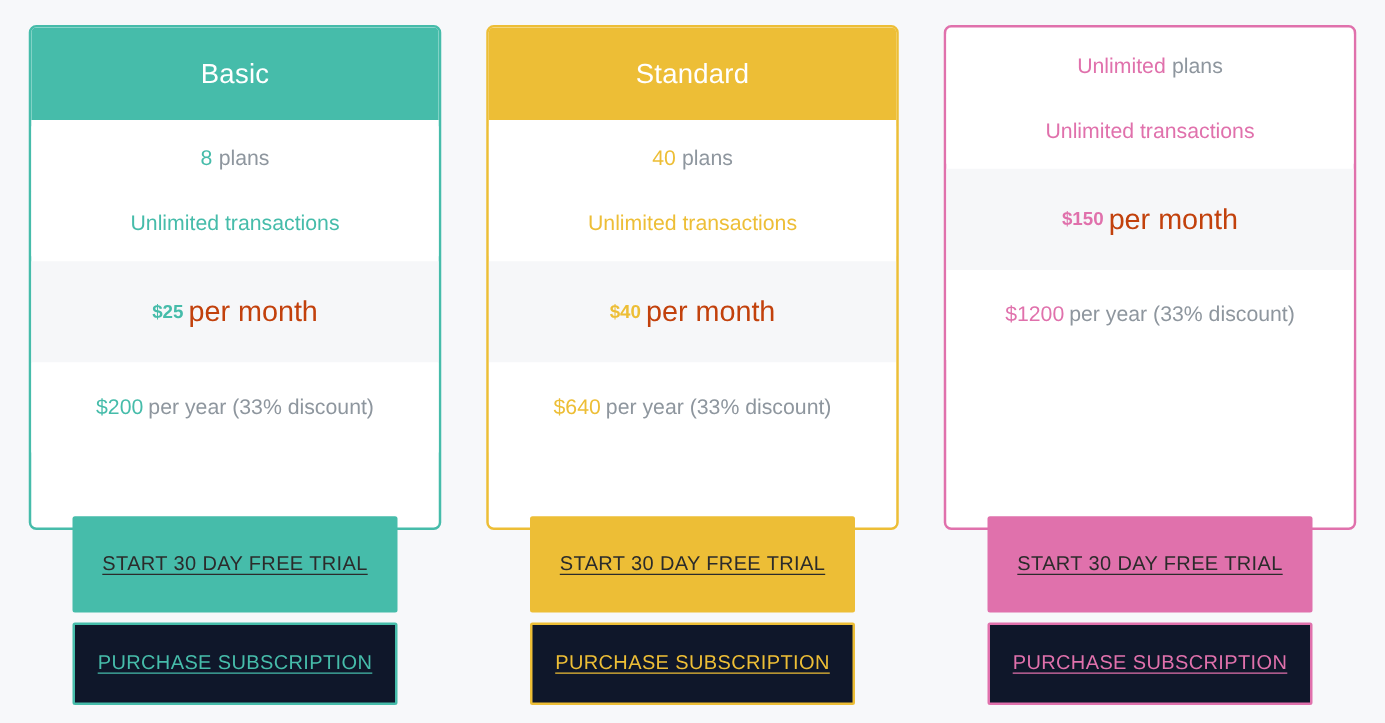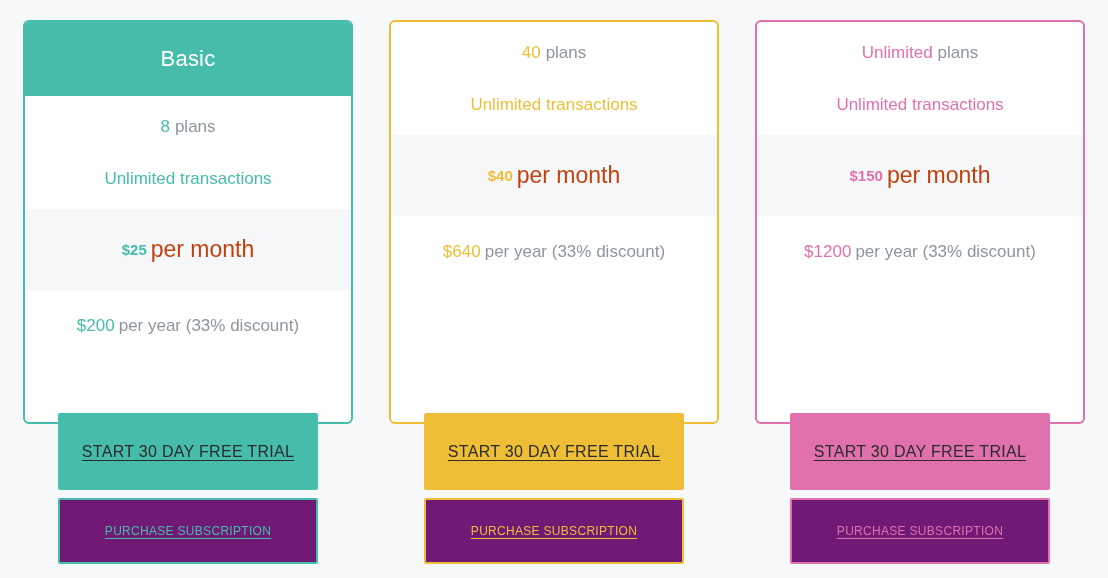--- a/index.html
+++ b/index.html
@@ -145,26 +145,26 @@
     z-index: 5;
   }
 
   
   .purchase-button {
     position: absolute;
     left: 35px;
     top: 478px;
     width: 260px;
     height: 66px;
-    background: #701a75;
+    background: #0f172a;
     border: 2px solid var(--accent);
     border-radius: 2px;
     color: var(--accent);
     font-family: "Liberation Sans", sans-serif;
-    font-size: 12px;
+    font-size: 16px;
     letter-spacing: 0.3px;
     text-decoration: underline;
     text-underline-offset: 3px;
     cursor: pointer;
     display: flex;
     align-items: center;
     justify-content: center;
   }
 </style>
 </head>
@@ -194,20 +194,23 @@
           <span class="yearly-note">per year (33% discount)</span>
         </div>
       </div>
     </div>
     <button class="trial-button">START 30 DAY FREE TRIAL</button>
     <button class="purchase-button">PURCHASE SUBSCRIPTION</button>
   </div>
 
   <div class="plan-column" style="--accent:#edbe36">
     <div class="plan-card">
+      <div class="plan-header">
+        <span class="plan-title">Standard</span>
+      </div>
       <div class="plan-body">
         <div class="feature-row first">
           <span class="feature-accent">40</span>
           <span style="margin-left:5px">plans</span>
         </div>
         <div class="feature-row">
           <span class="feature-accent">Unlimited transactions</span>
         </div>
         <div class="price-row">
           <span class="price-amount">$40</span>

